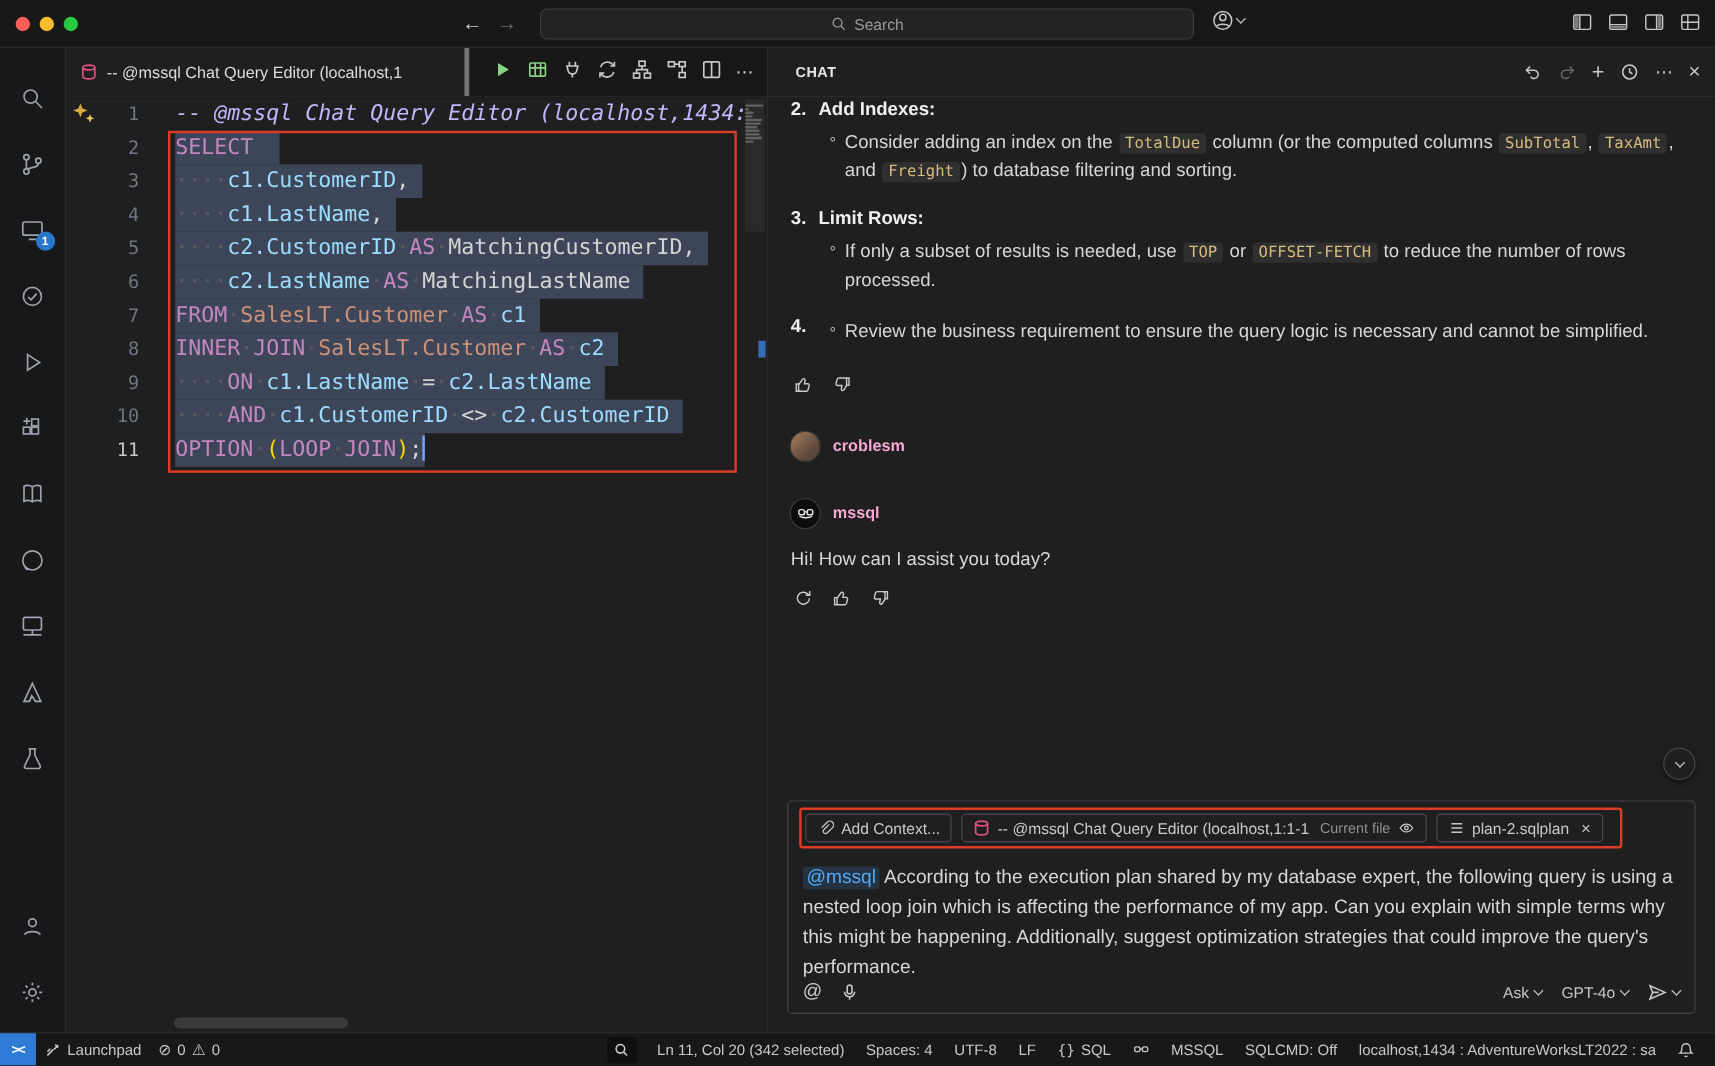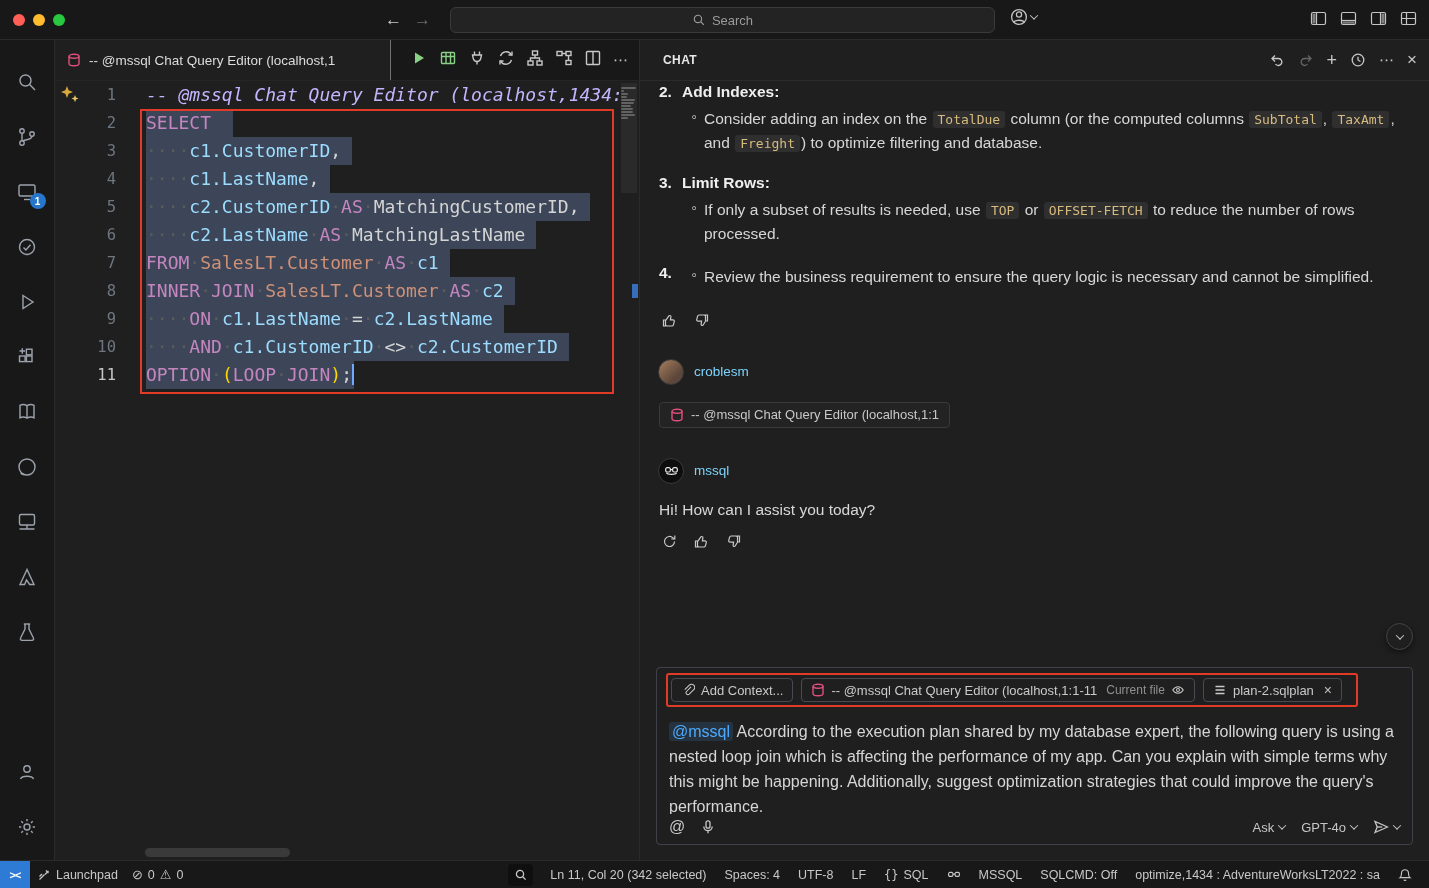--- a/index.html
+++ b/index.html
@@ -25,21 +25,21 @@
   
   .activitybar{width:55px;flex:none;background:#181818;border-right:1px solid #2b2b2b;display:flex;flex-direction:column;align-items:center;padding-top:14px}
   .ab-item{height:55px;width:55px;display:flex;align-items:center;justify-content:center;position:relative;color:#9da3ad;cursor:pointer}
   .ab-item svg{stroke:#9da3ad;fill:none;stroke-width:1.4;width:24px;height:24px}
   .ab-bottom{margin-top:auto;padding-bottom:6px;display:flex;flex-direction:column;align-items:center}
   .badge{position:absolute;right:9px;bottom:10px;min-width:16px;height:16px;border-radius:8px;background:#2677cb;color:#fff;font-size:10px;display:flex;align-items:center;justify-content:center;padding:0 4px;font-weight:bold}
 
   
   .editor-group{width:585px;flex:none;display:flex;flex-direction:column;border-right:1px solid #2b2b2b;background:#1f1f1f}
   .tabbar{height:41px;flex:none;background:#181818;display:flex;align-items:stretch;border-bottom:1px solid #252525}
-  .tab{display:flex;align-items:center;gap:8px;padding:0 12px;background:#1f1f1f;border-right:1px solid #737373;max-width:336px;min-width:336px;font-size:13.5px;color:#dcdcdc;white-space:nowrap;overflow:hidden}
+  .tab{display:flex;align-items:center;gap:8px;padding:0 12px;background:#1f1f1f;border-right:4px solid #737373;max-width:336px;min-width:336px;font-size:13.5px;color:#dcdcdc;white-space:nowrap;overflow:hidden}
   .tab-title{overflow:hidden;text-overflow:clip;white-space:nowrap}
   .ed-toolbar{margin-left:auto;display:flex;align-items:center;gap:11px;padding-right:10px;color:#c8c8c8}
   .ed-toolbar svg{width:18px;height:18px;stroke:#c8c8c8;fill:none;stroke-width:1.4}
   .ed-toolbar .green svg{stroke:#89d185}
   .ed-toolbar .runplay svg{fill:#89d185;stroke:none}
 
   .editor-body{flex:1;position:relative;overflow:hidden;font-family:"DejaVu Sans Mono",monospace;font-size:18px;line-height:28px}
   .sparkle{position:absolute;left:5px;top:4px;width:20px;height:20px;z-index:3}
   .code-lines{position:absolute;top:0;left:0;right:20px;white-space:pre}
   .cline{display:flex;height:28px;white-space:pre}
@@ -83,21 +83,21 @@
   .utext{flex:1;line-height:22.5px;color:#d6d6d6;padding-right:2px}
   .seg.code{font-family:"DejaVu Sans Mono",monospace;font-size:13px;color:#d7ba7d;background:#2f2f30;border-radius:3px;padding:1px 5px;margin:0 1px;white-space:nowrap}
   .seg.mention{color:#4daafc;background:rgba(77,170,252,.14);border-radius:3px;padding:1px 3px}
   .fbrow{display:flex;align-items:center;gap:15px;margin:14px 0 0 5px;color:#c9c9c9}
   .fbrow svg{width:17px;height:17px;stroke:#c9c9c9;fill:none;stroke-width:1.2}
   .msg-head{display:flex;align-items:center;gap:10px;margin:30px 0 0 2px}
   .avatar{width:26px;height:26px;border-radius:50%;flex:none;display:flex;align-items:center;justify-content:center}
   .avatar.user{background:linear-gradient(135deg,#a77f5e,#5d473a 70%);border:1px solid #3a3a3a}
   .avatar.bot{background:#0d0d0d;border:1px solid #3a3a3a}
   .avatar.bot svg{width:15px;height:15px;stroke:#e8e8e8;fill:none;stroke-width:1.3}
-  .uname{font-weight:normal;font-size:13.5px;color:#7dd3fc}
+  .uname{font-weight:bold;font-size:13.5px;color:#f9a8d4}
   .msg-text{margin:17px 0 0 3px;color:#d8d8d8}
   .attach-chip{margin:17px 0 0 3px;display:inline-flex;align-items:center;gap:7px;height:26px;padding:0 10px;border:1px solid #3a3a3a;border-radius:4px;font-size:13px;color:#c8c8c8;background:#232323;max-width:95%}
   .scrolldown{position:absolute;right:16px;top:583px;width:27px;height:27px;border-radius:50%;background:#1f1f1f;border:1px solid #454545;box-shadow:0 2px 6px rgba(0,0,0,.5);display:flex;align-items:center;justify-content:center;color:#cfcfcf;cursor:pointer}
 
   .chat-input{flex:none;margin:8px 16px 15px;border:1px solid #41414b;border-radius:4px;background:#1f1f20;padding:8px 12px 8px;display:flex;flex-direction:column;height:178px}
   .red-wrap{display:flex;align-items:flex-start;gap:8px;border:2px solid #e13a26;border-radius:3px;padding:3px 14px 3px 3px;margin:-3px 0 0 -3px;width:fit-content;max-width:100%}
   .ctx-btn,.ctx-chip{display:inline-flex;align-items:center;gap:6px;height:24px;padding:0 9px;border:1px solid #4a4a52;border-radius:4px;font-size:13px;color:#c9c9c9;white-space:nowrap;background:#1f1f20}
   .chip-meta{color:#8f8f8f;font-size:12px;margin-left:3px}
   .chip-x{margin-left:4px;font-size:14px;color:#c0c0c0;cursor:pointer}
   .ctxsvg{width:14px;height:14px;flex:none}
@@ -355,21 +355,21 @@
       </div>
 
       <div class="chat-body">
         <div class="alist">
             <div class="oli">
               <span class="onum">2.</span>
               <div class="obody">
                 <div class="ohead"><span>Add Indexes</span>:</div>
                 <div class="uli">
                   <span class="umark">◦</span>
-                  <div class="utext"><span>Consider adding an index on the </span><span class="seg code">TotalDue</span><span> column (or the computed columns </span><span class="seg code">SubTotal</span><span>, </span><span class="seg code">TaxAmt</span><span>, and </span><span class="seg code">Freight</span><span>) to optimize filtering and database.</span></div>
+                  <div class="utext"><span>Consider adding an index on the </span><span class="seg code">TotalDue</span><span> column (or the computed columns </span><span class="seg code">SubTotal</span><span>, </span><span class="seg code">TaxAmt</span><span>, and </span><span class="seg code">Freight</span><span>) to database filtering and sorting.</span></div>
                 </div>
               </div>
             </div>
             <div class="oli">
               <span class="onum">3.</span>
               <div class="obody">
                 <div class="ohead"><span>Limit Rows</span>:</div>
                 <div class="uli">
                   <span class="umark">◦</span>
                   <div class="utext"><span>If only a subset of results is needed, use </span><span class="seg code">TOP</span><span> or </span><span class="seg code">OFFSET-FETCH</span><span> to reduce the number of rows processed.</span></div>
@@ -392,27 +392,20 @@
             </svg>
           <svg viewBox="0 0 17 17">
               <path d="M14.5 9h-2V3h2zM12.5 3.8l-1.3-.8H6.1c-.7 0-1.3.5-1.5 1.2l-.9 3.4c-.2.8.4 1.6 1.3 1.6h3.6l-.5 2.9c-.1.7.4 1.4 1.2 1.4.4 0 .8-.3 1-.7l2.2-3.6z"></path>
             </svg>
         </div>
 
         <div class="msg-head">
           <span class="avatar user"></span>
           <span class="uname">croblesm</span>
         </div>
-        <div class="attach-chip">
-          <svg class="ctxsvg" viewBox="0 0 14 14" style="stroke:#e0507e;fill:none;stroke-width:1.4">
-              <ellipse cx="7" cy="3.2" rx="5" ry="2"></ellipse>
-              <path d="M2 3.2v7.4c0 1.2 2.2 2.2 5 2.2s5-1 5-2.2V3.2"></path>
-            </svg>
-          <span>-- @mssql Chat Query Editor (localhost,1:1</span>
-        </div>
 
         <div class="msg-head">
           <span class="avatar bot">
             <svg viewBox="0 0 16 16">
                 <rect x="1.8" y="5" width="5" height="4.6" rx="1.6"></rect>
                 <rect x="9.2" y="5" width="5" height="4.6" rx="1.6"></rect>
                 <path d="M6.8 7h2.4M2.5 10.5c1 2.2 10 2.2 11 0"></path>
               </svg>
           </span>
           <span class="uname">mssql</span>
@@ -442,21 +435,21 @@
             <svg class="ctxsvg" viewBox="0 0 16 16" style="stroke:#c9c9c9;fill:none;stroke-width:1.2">
                 <path d="M11.5 4.5l-5.2 5.2a2.2 2.2 0 0 0 3.1 3.1l5.2-5.2a3.6 3.6 0 0 0-5.1-5.1L4.3 7.7"></path>
               </svg>
             <span>Add Context...</span>
           </div>
           <div class="ctx-chip">
             <svg class="ctxsvg" viewBox="0 0 14 14" style="stroke:#e0507e;fill:none;stroke-width:1.4">
                 <ellipse cx="7" cy="3.2" rx="5" ry="2"></ellipse>
                 <path d="M2 3.2v7.4c0 1.2 2.2 2.2 5 2.2s5-1 5-2.2V3.2"></path>
               </svg>
-            <span>-- @mssql Chat Query Editor (localhost,1:1-11</span>
+            <span>-- @mssql Chat Query Editor (localhost,1:1-1</span>
             <span class="chip-meta">Current file</span>
             <svg class="ctxsvg" viewBox="0 0 16 16" style="stroke:#c9c9c9;fill:none;stroke-width:1.2">
                 <path d="M2 8s2.4-3.8 6-3.8S14 8 14 8s-2.4 3.8-6 3.8S2 8 2 8z"></path>
                 <circle cx="8" cy="8" r="1.7"></circle>
               </svg>
           </div>
           <div class="ctx-chip">
             <svg class="ctxsvg" viewBox="0 0 14 14" style="stroke:#c9c9c9;fill:none;stroke-width:1.3">
                 <path d="M2.5 3.5h9M2.5 7h9M2.5 10.5h9"></path>
               </svg>
@@ -539,21 +532,21 @@
             <path d="M6.8 7h2.4"></path>
           </svg>
         </div>
       <div class="sb-item">
           <span>MSSQL</span>
         </div>
       <div class="sb-item">
           <span>SQLCMD: Off</span>
         </div>
       <div class="sb-item">
-          <span>optimize,1434 : AdventureWorksLT2022 : sa</span>
+          <span>localhost,1434 : AdventureWorksLT2022 : sa</span>
         </div>
       <div class="sb-item">
           <svg viewBox="0 0 16 16">
             <path d="M8 2a4 4 0 0 0-4 4c0 4-1.6 5-1.6 5h11.2S12 10 12 6a4 4 0 0 0-4-4z"></path>
             <path d="M6.7 13.4a1.4 1.4 0 0 0 2.6 0"></path>
           </svg>
         </div>
     </div>
   </div>
 </div>

